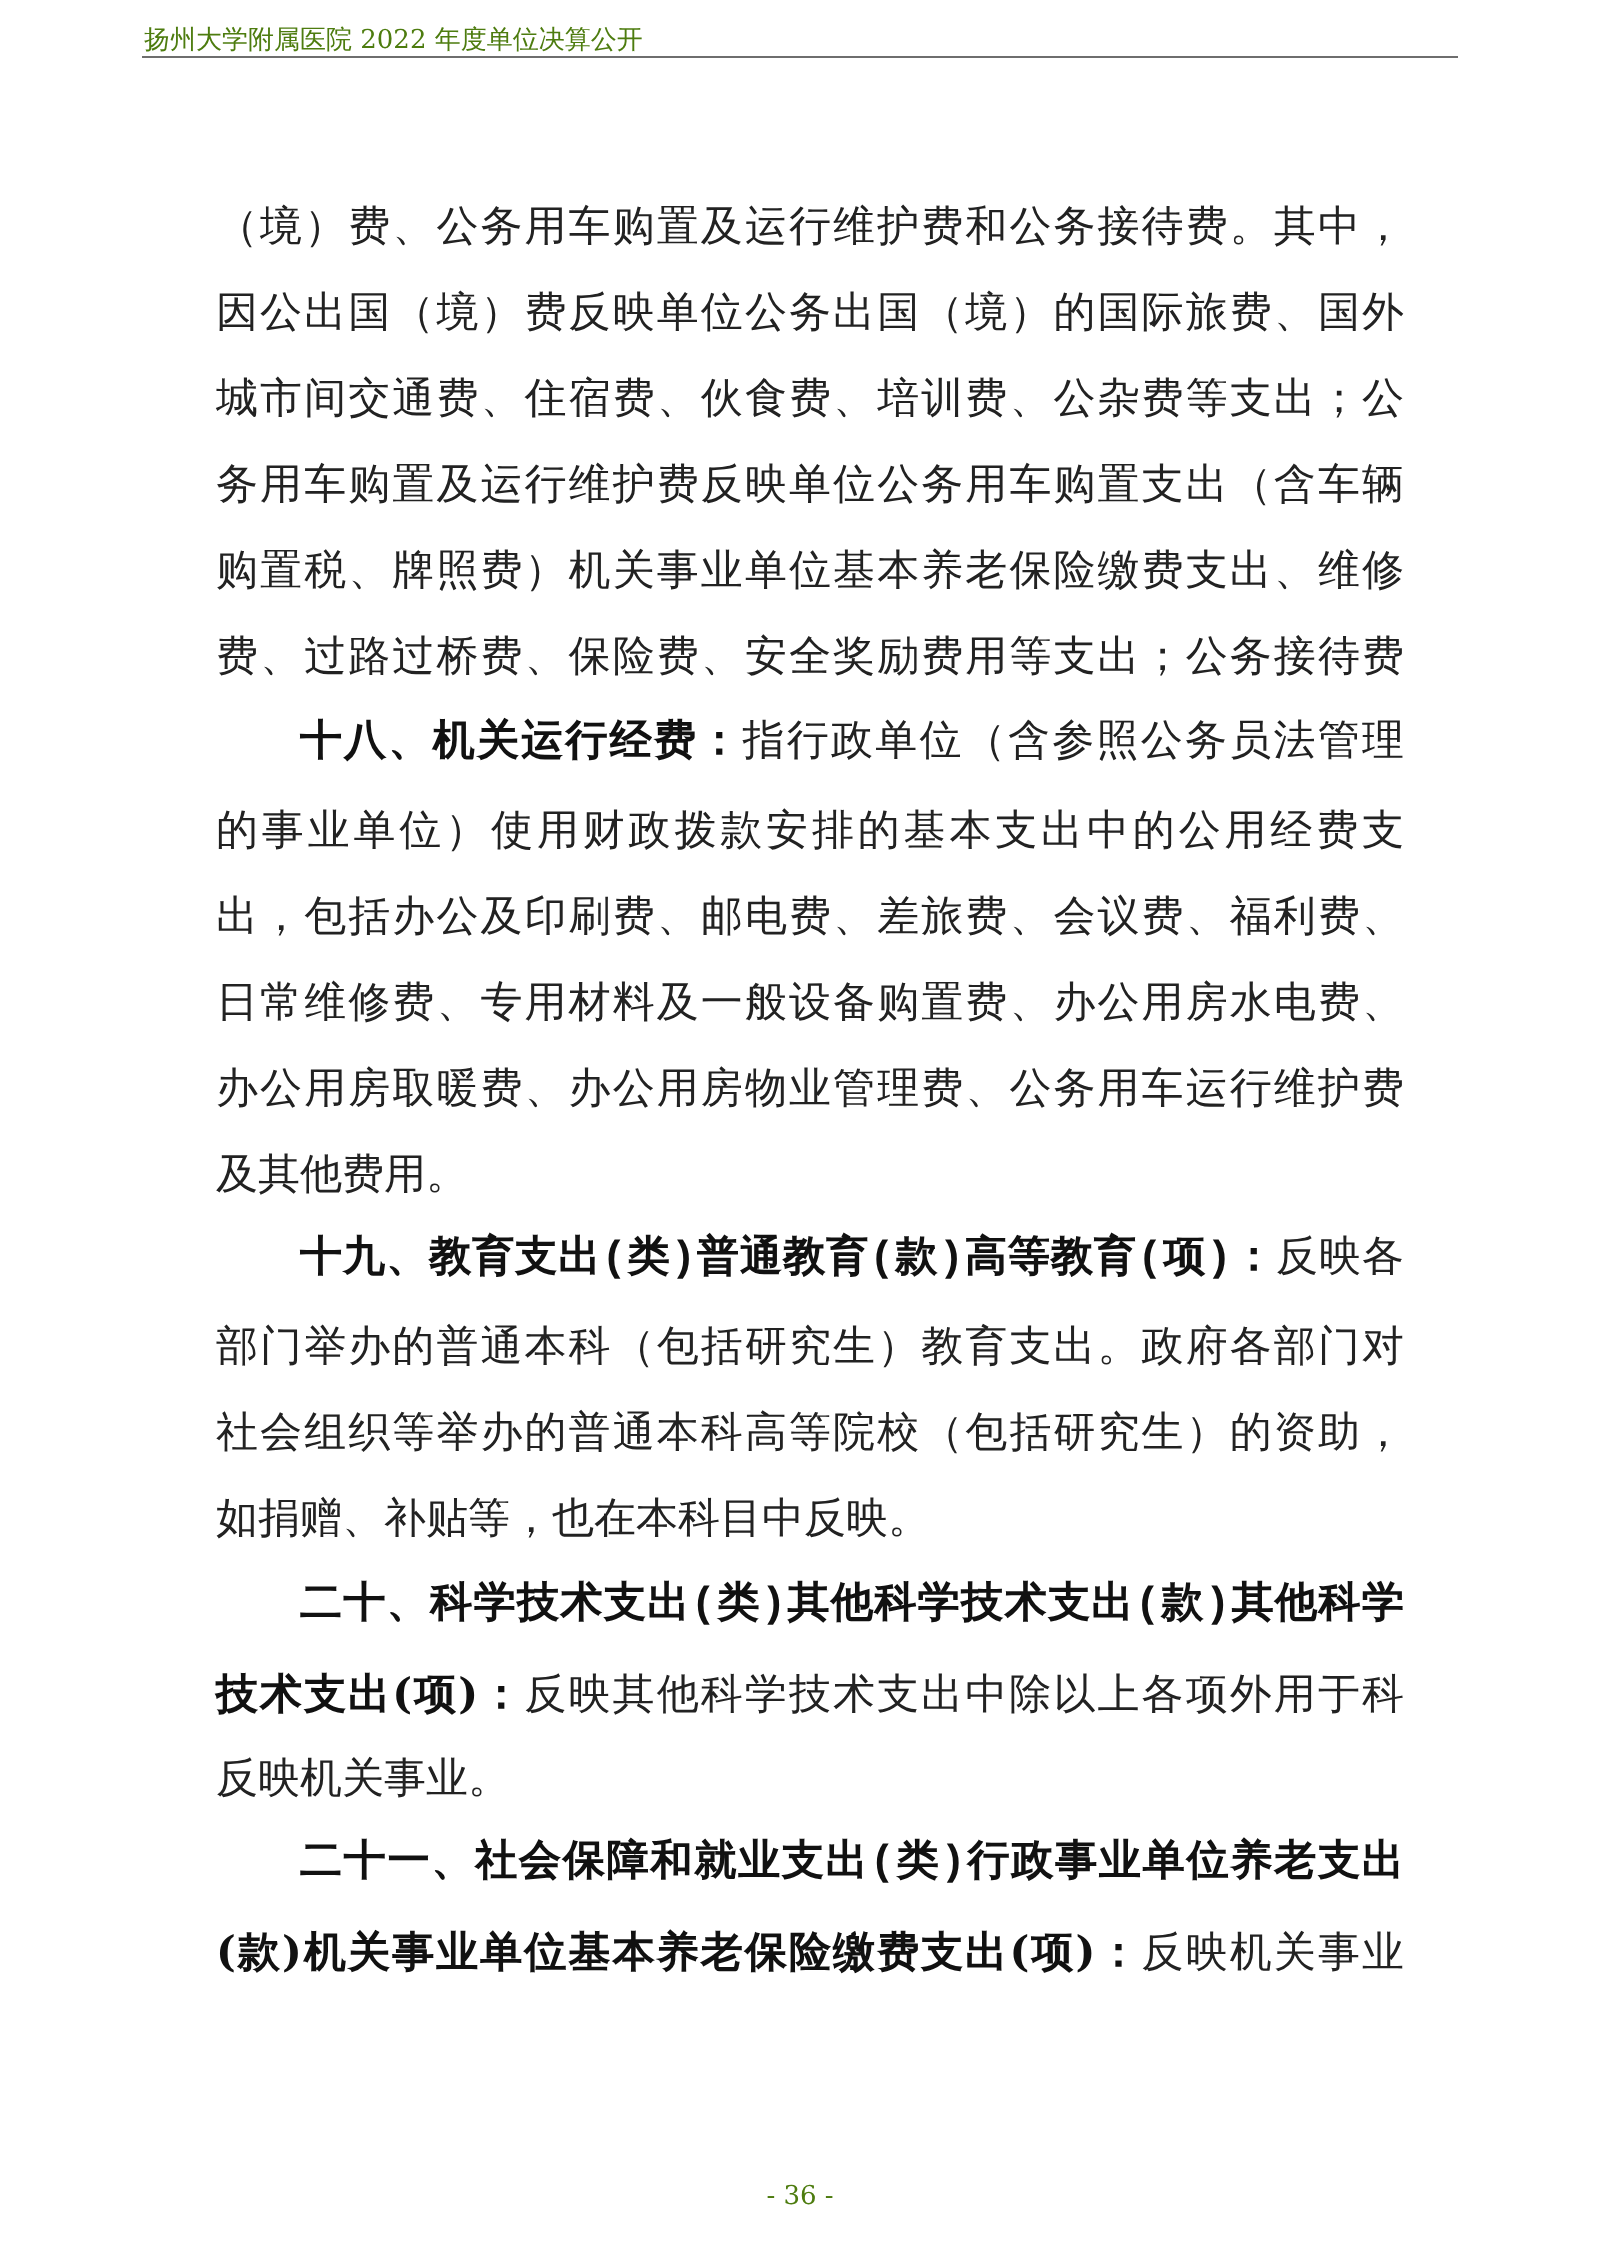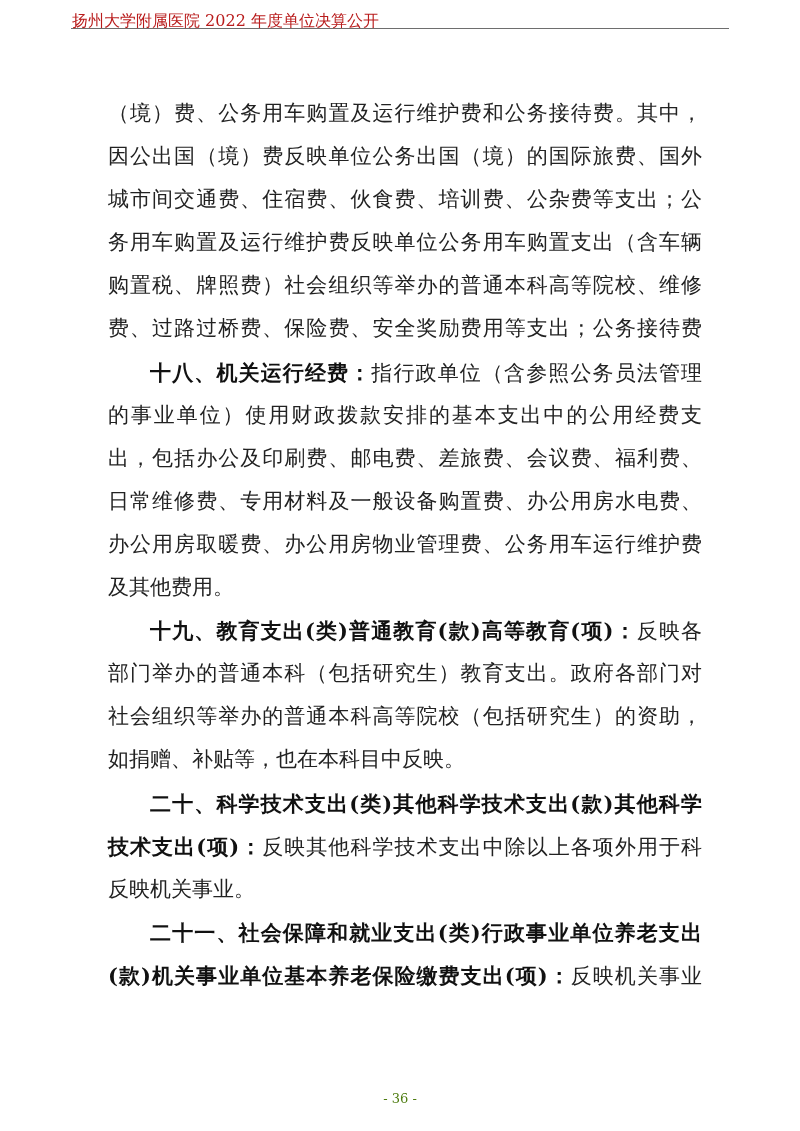--- a/index.html
+++ b/index.html
@@ -20,22 +20,22 @@
       left: 71px;
       top: 8px;
       width: 658px;
       height: 20px;
       border-bottom: 1.5px solid #6e6e6e;
     }
     .page-header-text {
       position: absolute;
       left: 1px;
       top: 3px;
-      font-size: 16px;
-      color: #b91c1c;
+      font-size: 13px;
+      color: #4d7c0f;
       letter-spacing: 0px;
       white-space: nowrap;
       font-family: "DejaVu Serif", "Liberation Serif", serif;
     }
     .body-text {
       position: absolute;
       left: 108px;
       top: 92px;
       width: 594px;
     }
@@ -46,20 +46,21 @@
       white-space: nowrap;
       text-align: justify;
       text-align-last: justify;
       color: #222;
     }
     .line.last {
       text-align-last: left;
     }
     .line.indent {
       padding-left: 42px;
+      font-family: Liberation Mono, monospace;
     }
     .line span.b {
       font-weight: bold;
       color: #111;
     }
     .page-number {
       position: absolute;
       left: 0;
       width: 800px;
       top: 1091px;
@@ -75,21 +76,21 @@
   <span class="page-header-text">扬州大学附属医院 2022 年度单位决算公开</span>
 </div>
 
 <div class="body-text">
 
   <div>
     <div class="line"><span>（境）费、公务用车购置及运行维护费和公务接待费。其中，</span></div>
     <div class="line"><span>因公出国（境）费反映单位公务出国（境）的国际旅费、国外</span></div>
     <div class="line"><span>城市间交通费、住宿费、伙食费、培训费、公杂费等支出；公</span></div>
     <div class="line"><span>务用车购置及运行维护费反映单位公务用车购置支出（含车辆</span></div>
-    <div class="line"><span>购置税、牌照费）社会组织等举办的普通本科高等院校、维修</span></div>
+    <div class="line"><span>购置税、牌照费）机关事业单位基本养老保险缴费支出、维修</span></div>
     <div class="line"><span>费、过路过桥费、保险费、安全奖励费用等支出；公务接待费</span></div>
   </div>
 
   <div>
     <div class="line indent"><span class="b">十八、机关运行经费：</span><span>指行政单位（含参照公务员法管理</span></div>
     <div class="line"><span>的事业单位）使用财政拨款安排的基本支出中的公用经费支</span></div>
     <div class="line"><span>出，包括办公及印刷费、邮电费、差旅费、会议费、福利费、</span></div>
     <div class="line"><span>日常维修费、专用材料及一般设备购置费、办公用房水电费、</span></div>
     <div class="line"><span>办公用房取暖费、办公用房物业管理费、公务用车运行维护费</span></div>
     <div class="line last"><span>及其他费用。</span></div>

